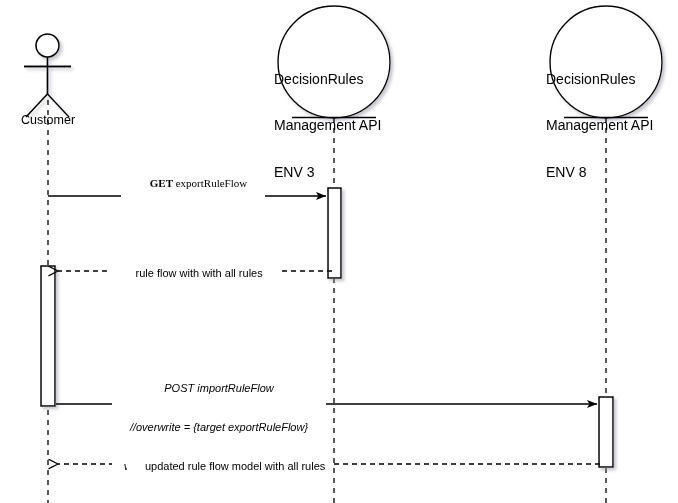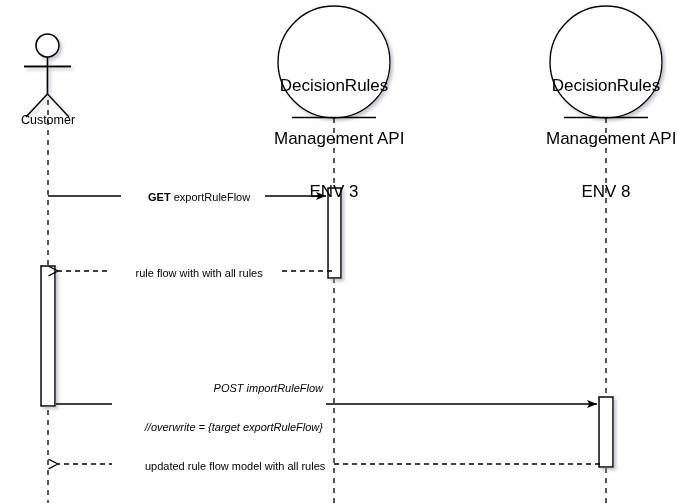--- a/index.html
+++ b/index.html
@@ -27,22 +27,21 @@
   }
   .lbl {
     position: absolute;
     white-space: pre;
     color: #000000;
     font-family: "Liberation Sans", sans-serif;
     line-height: 1.15;
   }
   
   .participant-caption {
-    text-align: center;
-    font-size: 17px;
+    font-size: 14px;
     color: #000000;
     width: 120px;
   }
   .participant-caption div {
     line-height: 14px;
   }
   
   .actor-caption {
     font-size: 12.5px;
     text-align: center;
@@ -133,29 +132,29 @@
     <div>Management API</div>
     <div>ENV 3</div>
   </div>
 
   <div class="lbl participant-caption" style="left:546px; top:40px;">
     <div>DecisionRules</div>
     <div>Management API</div>
     <div>ENV 8</div>
   </div>
 
-  <div class="lbl msg-label" style="left:121px; top:178px; width:140px;">
+  <div class="lbl msg-label" style="left:121px; top:164px; width:140px;font-family:Liberation Serif, serif;">
     <span class="verb-bold">GET</span><span> exportRuleFlow</span>
   </div>
 
   <div class="lbl msg-label" style="left:107px; top:254px; width:168px;">
     <span>rule flow with with all rules</span>
   </div>
 
-  <div class="lbl msg-multiline" style="left:112px; top:355px; width:208px;text-align:right;">
+  <div class="lbl msg-multiline" style="left:112px; top:355px; width:208px;">
     <div><span class="verb-bold-italic">POST</span><span class="italic"> importRuleFlow</span></div>
     <div class="italic">//overwrite = {target exportRuleFlow}</div>
     <div class="italic">version = {target compostionId version}</div>
   </div>
 
   <div class="lbl msg-label" style="left:127px; top:447px; width:200px;">
     <span>updated rule flow model with all rules</span>
   </div>
 
 </div>

